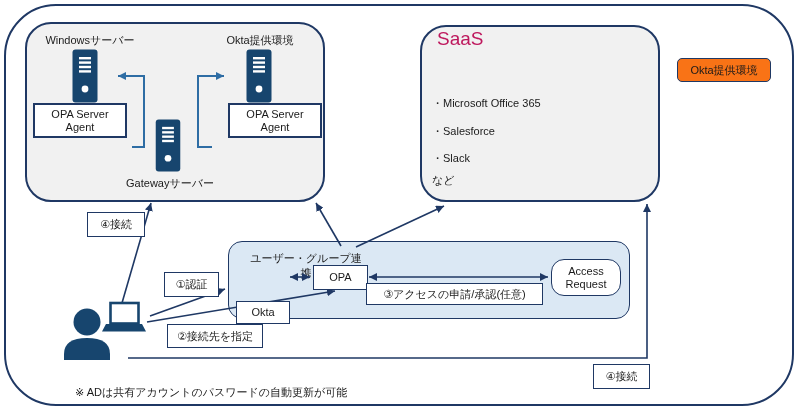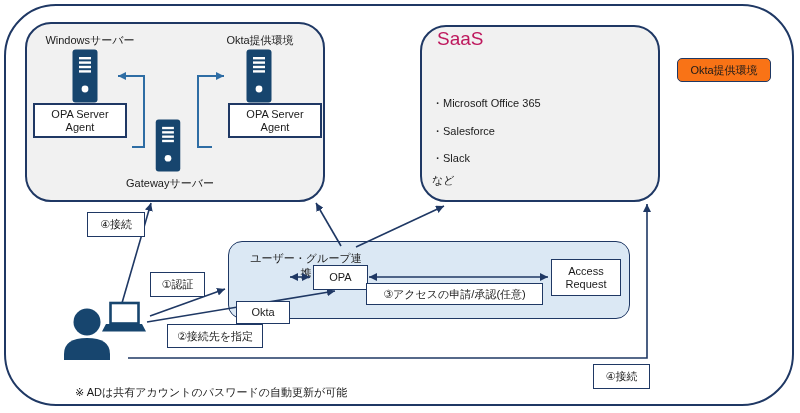--- a/index.html
+++ b/index.html
@@ -111,26 +111,26 @@
     <line x1="369" y1="277" x2="548" y2="277" stroke="#1f3864" stroke-width="1.6" marker-start="url(#ah)" marker-end="url(#ah)"></line>
 
     <line x1="341" y1="246" x2="316" y2="203" stroke="#1f3864" stroke-width="1.6" marker-end="url(#ah)"></line>
     <line x1="356" y1="247" x2="444" y2="206" stroke="#1f3864" stroke-width="1.6" marker-end="url(#ah)"></line>
 
     <polyline points="128,358 647,358 647,204" fill="none" stroke="#1f3864" stroke-width="1.6" marker-end="url(#ah)"></polyline>
   </svg>
 
   <div class="abs wbox thin" style="left:236px;top:266px;width:52px;height:21px;margin-top:35px;">Okta</div>
   <div class="abs wbox thin" style="left:313px;top:265px;width:53px;height:23px;">OPA</div>
-  <div class="abs wbox thin pre" style="left:551px;top:259px;width:68px;height:35px;">Access
+  <div class="abs wbox thin pre" style="left:551px;top:259px;width:68px;height:35px;border-radius:13px;">Access
 Request</div>
   <div class="abs wbox thin" style="left:366px;top:283px;width:175px;height:20px;">③アクセスの申請/承認(任意)</div>
 
   <div class="abs wbox thin" style="left:87px;top:212px;width:56px;height:23px;">④接続</div>
-  <div class="abs wbox thin" style="left:150px;top:272px;width:53px;height:23px;">①認証</div>
+  <div class="abs wbox thin" style="left:164px;top:272px;width:53px;height:23px;">①認証</div>
   <div class="abs wbox thin" style="left:167px;top:324px;width:94px;height:22px;">②接続先を指定</div>
   <div class="abs wbox thin" style="left:593px;top:364px;width:55px;height:23px;">④接続</div>
 
   <svg class="abs" style="left:60px;top:300px;" width="92" height="60" viewBox="0 0 92 60">
     <g>
       <circle cx="27" cy="22" r="13.5" fill="#17456e"></circle>
       <path d="M 4 60 V 54 Q 4 38 27 38 Q 50 38 50 54 V 60 Z" fill="#17456e"></path>
     </g>
     <g>
       <rect x="50.5" y="3" width="28" height="20.5" fill="#fff" stroke="#17456e" stroke-width="2.6"></rect>

